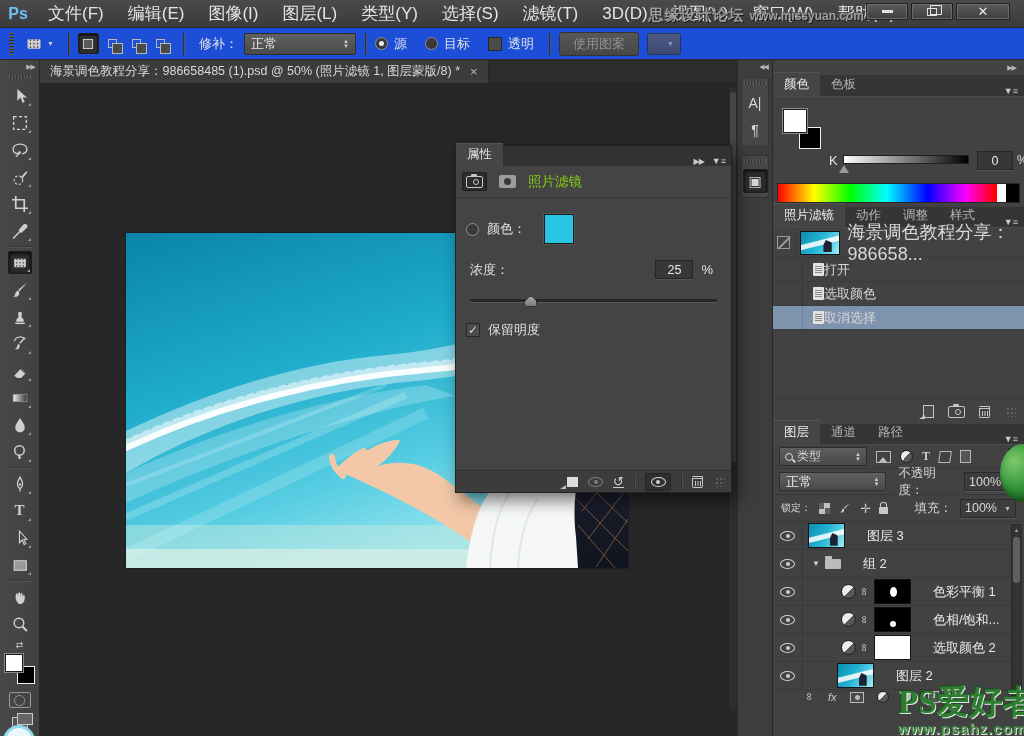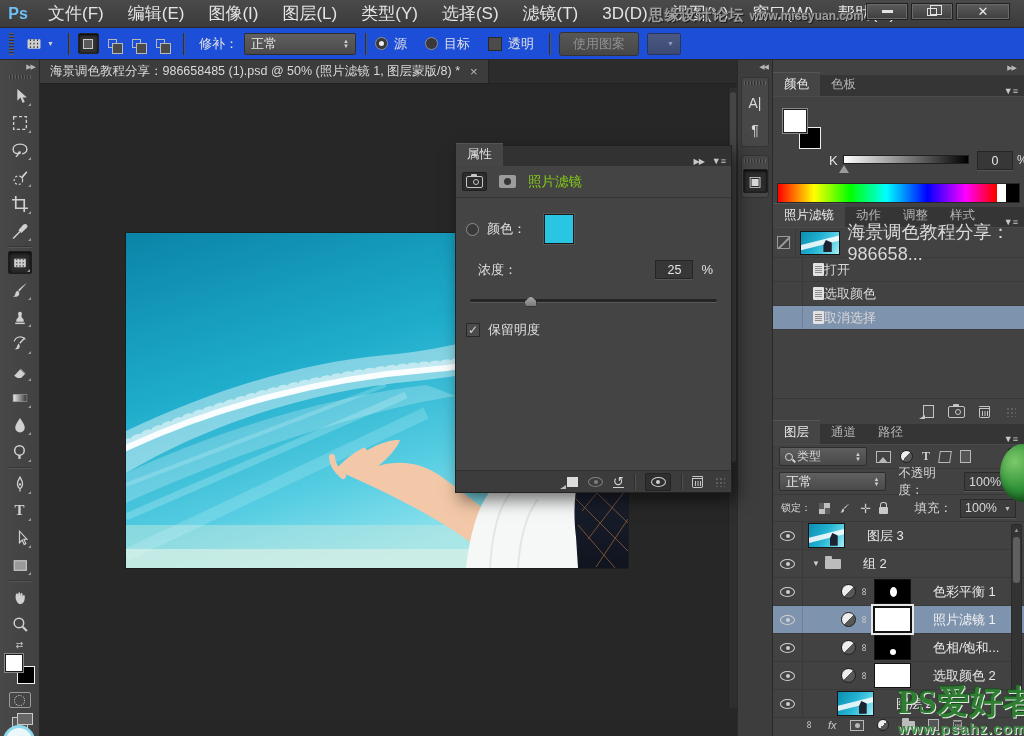--- a/index.html
+++ b/index.html
@@ -534,21 +534,21 @@
         <span class="maskchip"></span>
       </span>
       <span style="font-size:13.5px;color:#84cc16">照片滤镜</span>
     </div>
     <div class="props-row" style="margin-top:16px">
       <span class="rad"></span>
       <span class="plabel">颜色：</span>
       <span class="colorswatch" style="background: rgb(43, 197, 228);"></span>
     </div>
     <div class="props-row" style="margin-top:16px">
-      <span class="plabel" style="margin-left:12px">浓度：</span>
+      <span class="plabel" style="margin-left:4px">浓度：</span>
       <span class="valbox" style="margin-left:auto">25</span>
       <span class="plabel">%</span>
     </div>
     <div class="slider">
       <span class="track"></span>
       <span class="sthumb" style="left:22%"></span>
     </div>
     <div class="props-row" style="margin-top:14px">
       <span class="cb"><span>✓</span></span>
       <span class="plabel">保留明度</span>
@@ -698,29 +698,20 @@
       </div>
       <div class="lrow">
         <span class="well">
             <span class="eye"></span>
           </span>
         <span class="adjc" style="margin-left:38px"></span>
         <span class="chain" style="margin:0 4px">∞</span>
         <span class="maskt mblack blob1"></span>
         <span class="lname">色彩平衡 1</span>
       </div>
-      <div class="lrow selected">
-        <span class="well" style="border-right-color:#6c8098">
-            <span class="eye"></span>
-          </span>
-        <span class="adjc" style="margin-left:38px"></span>
-        <span class="chain" style="margin:0 4px">∞</span>
-        <span class="maskt mwhite msel"></span>
-        <span class="lname">照片滤镜 1</span>
-      </div>
       <div class="lrow">
         <span class="well">
             <span class="eye"></span>
           </span>
         <span class="adjc" style="margin-left:38px"></span>
         <span class="chain" style="margin:0 4px">∞</span>
         <span class="maskt mblack blob2"></span>
         <span class="lname">色相/饱和...</span>
       </div>
       <div class="lrow">

